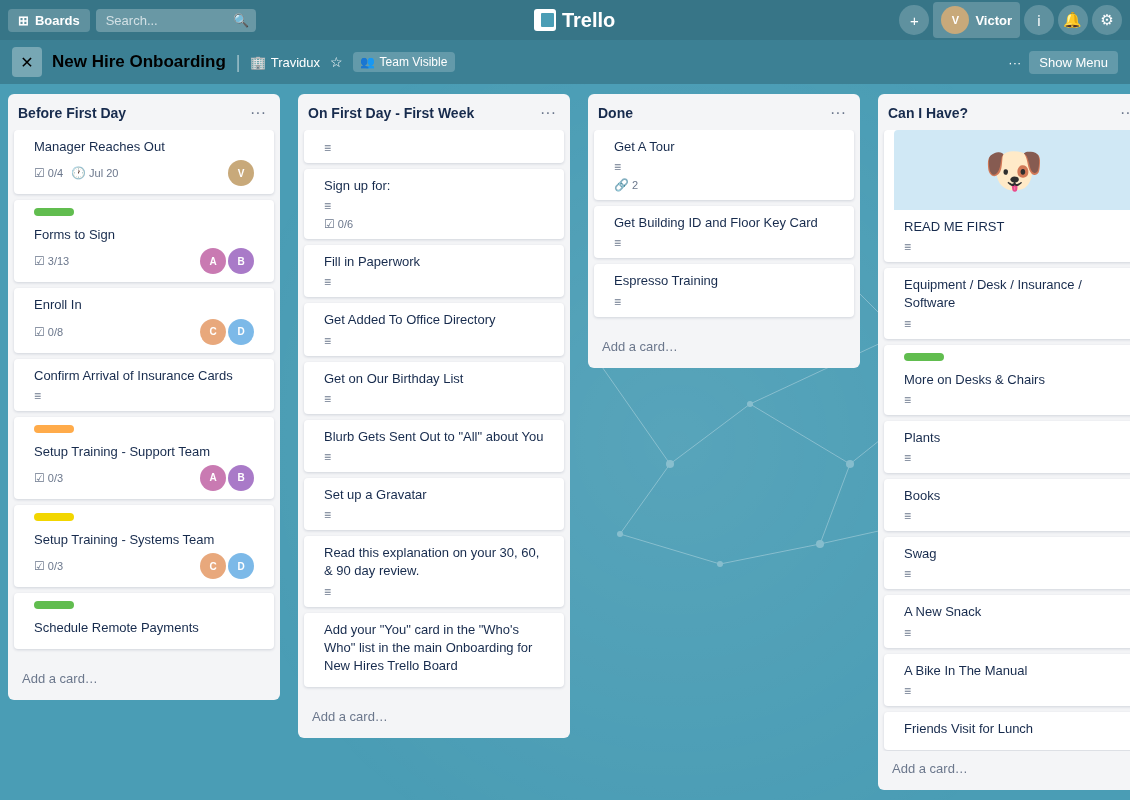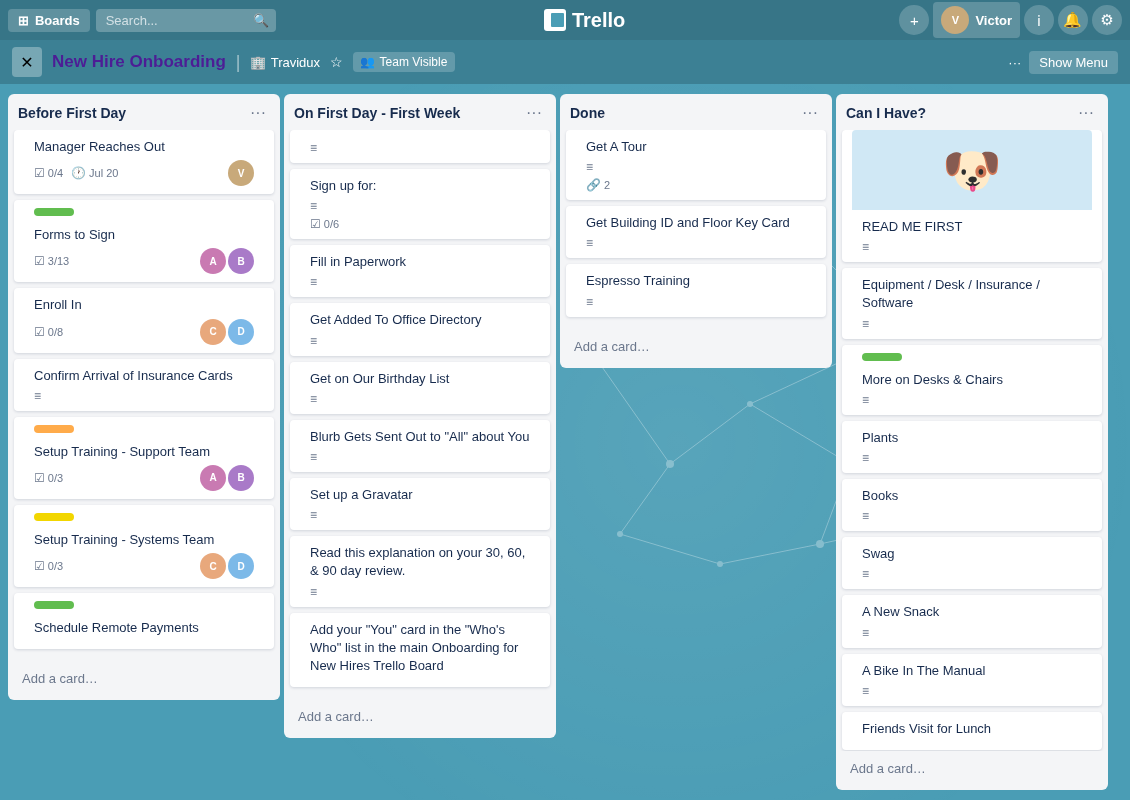--- a/index.html
+++ b/index.html
@@ -28,21 +28,21 @@
       font-size: 13px;
       font-weight: 600;
     }
     .nav-search {
       background: rgba(255,255,255,0.25);
       border: none;
       border-radius: 4px;
       padding: 4px 10px;
       color: #fff;
       font-size: 13px;
-      width: 180px;
+      width: 160px;
       outline: none;
     }
     .nav-search::placeholder { color: rgba(255,255,255,0.7); }
     .nav-center {
       flex: 1;
       display: flex;
       justify-content: center;
       align-items: center;
     }
     .trello-logo {
@@ -118,21 +118,21 @@
       gap: 10px;
     }
     .board-logo {
       background: rgba(255,255,255,0.3);
       border-radius: 4px;
       width: 30px; height: 30px;
       display: flex; align-items: center; justify-content: center;
       font-size: 16px;
     }
     .board-title {
-      color: #4c1d95;
+      color: #000000;
       font-size: 17px;
       font-weight: 700;
     }
     .board-sep { color: rgba(255,255,255,0.5); font-size: 18px; }
     .board-org {
       color: #fff;
       font-size: 13px;
       display: flex; align-items: center; gap: 4px;
     }
     .board-star { color: #fff; font-size: 14px; cursor: pointer; }
@@ -158,21 +158,21 @@
       cursor: pointer;
     }
 
     
     .board-body {
       height: calc(800px - 40px - 44px);
       overflow-x: auto;
       overflow-y: hidden;
       padding: 10px 8px;
       display: flex;
-      gap: 4px;
+      gap: 18px;
       align-items: flex-start;
       background-image: radial-gradient(circle at 60% 50%, rgba(255,255,255,0.08) 0%, transparent 60%);
     }
 
     
     .list {
       background: #f4f5f7;
       border-radius: 6px;
       width: 272px;
       min-width: 272px;

